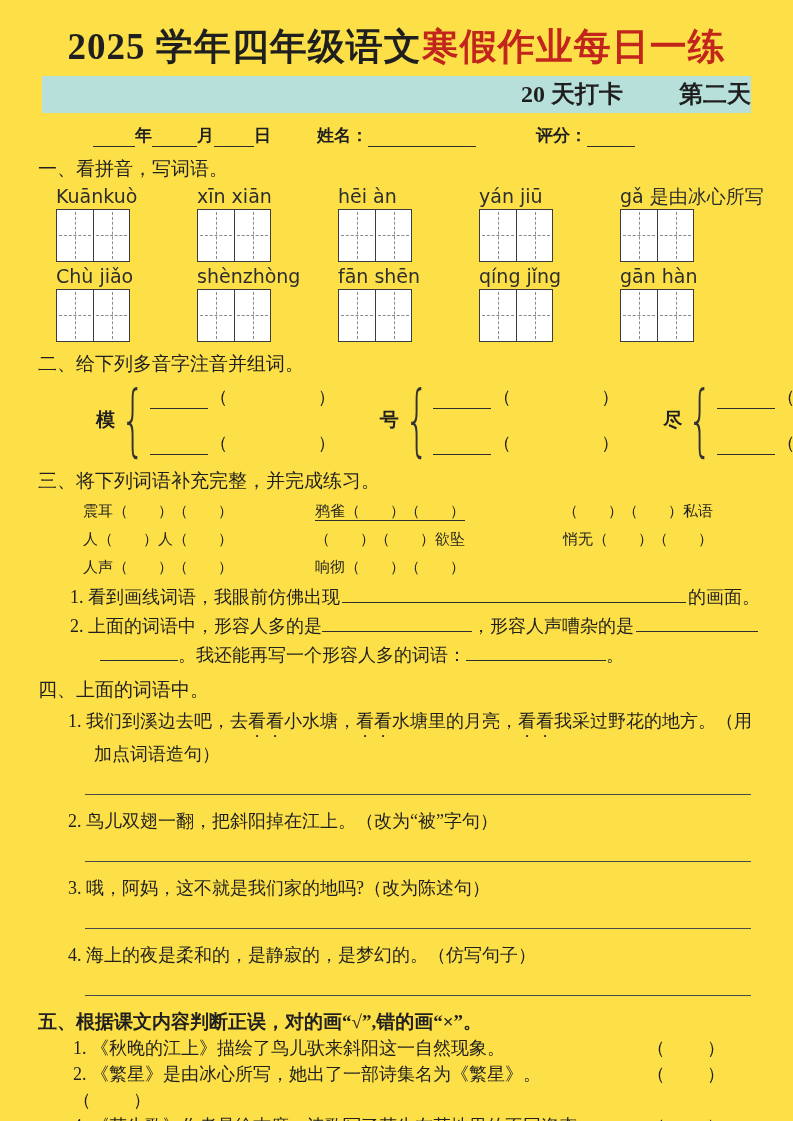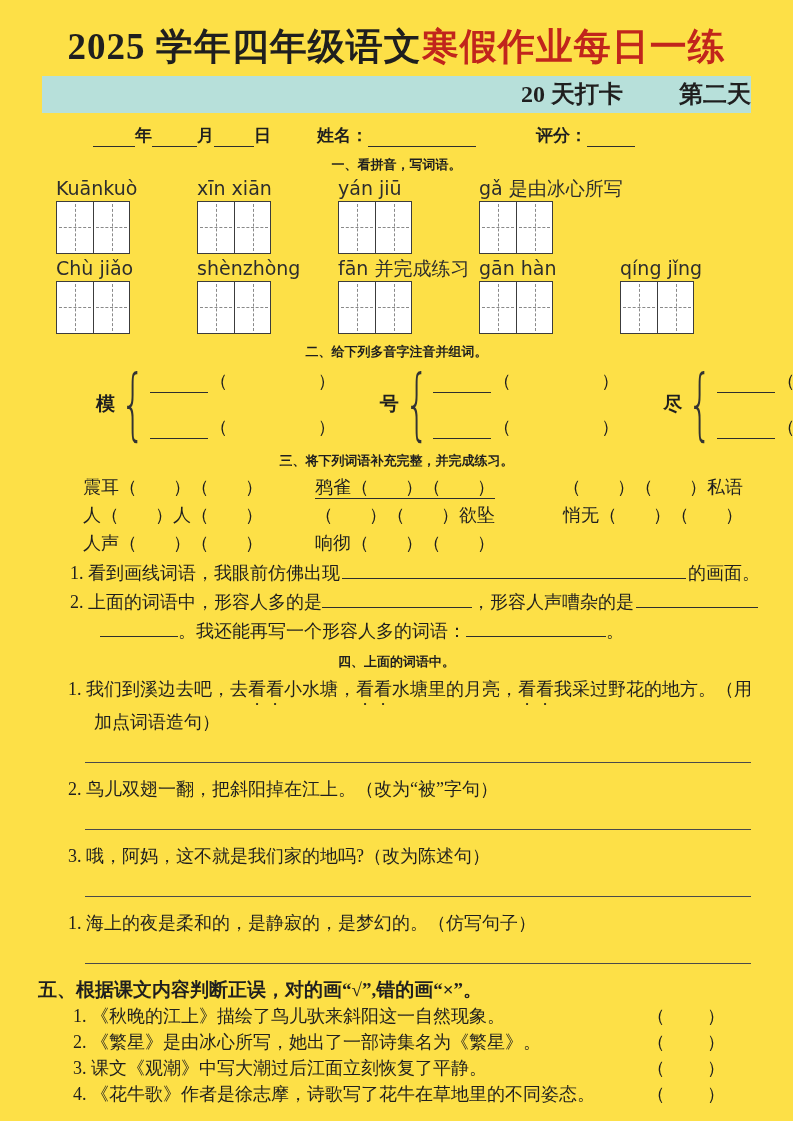--- a/index.html
+++ b/index.html
@@ -13,40 +13,40 @@
   
   .title { text-align:center; font-size:37px; font-weight:900; letter-spacing:1px; line-height:1.15; white-space:nowrap; }
   .title .red { color:#c1251c; }
   .banner { margin:7px 4px 0 4px; background:#b7e0da; text-align:right; font-size:24px; font-weight:800; padding:2px 0 3px 0; }
   .banner-gap { display:inline-block; width:56px; }
   
   .info-line { margin:11px 0 0 55px; font-size:17px; font-weight:700; display:flex; align-items:flex-end; }
   .blank { display:inline-block; border-bottom:1.7px solid #2e2e2e; height:1.05em; vertical-align:baseline; }
   .w42{width:42px}.w45{width:45px}.w40{width:40px}.w108{width:108px}.w48{width:48px}.w58{width:58px}.sp46{display:inline-block;width:46px}.sp60{display:inline-block;width:60px}
   
-  .sec-h { font-size:13px; font-weight:700; margin-top:9px;text-align:center; }
+  .sec-h { font-size:19px; font-weight:400; margin-top:9px; }
   
   .py-row { display:flex; width:706px; margin:2px 0 0 18px; }
   .py-col { width:141px; display:flex; flex-direction:column; align-items:flex-start; }
   .pinyin { font-family:"DejaVu Sans","Liberation Sans",sans-serif; font-size:19px; color:#2d2d2d; white-space:nowrap; line-height:24px; }
   .tian { display:flex; border:1.7px solid #3c3c3c; margin-top:1px; background:#fff; }
   .cell { width:36px; height:51px; position:relative; }
   .cell + .cell { border-left:1.7px solid #3c3c3c; }
   .cell::before { content:""; position:absolute; left:50%; top:2px; bottom:2px; border-left:1.2px dashed #8a8a8a; }
   .cell::after  { content:""; position:absolute; top:50%; left:2px; right:2px; border-top:1.2px dashed #8a8a8a; }
   
   .poly-row { display:flex; margin:4px 0 2px 58px; gap:44px; }
   .poly-group { display:flex; align-items:center; }
   .poly-char { font-size:19px; font-weight:600; }
   .brace { font-family:"DejaVu Sans",sans-serif; font-size:78px; font-weight:300; transform:scaleX(.5); display:inline-block; line-height:78px; margin:0 -8px 0 -7px; color:#333; }
   .poly-lines { display:flex; flex-direction:column; gap:22px; }
   .poly-line { font-size:18px; white-space:nowrap; display:flex; align-items:flex-end; }
   .poly-line .blank { margin-right:2px; }
   
-  .s3-grid { display:grid; grid-template-columns:232px 248px auto; margin:3px 0 0 45px; font-size:18px; line-height:28px; }
+  .s3-grid { display:grid; grid-template-columns:232px 248px auto; margin:3px 0 0 45px; font-size:15px; line-height:28px; }
   .ul { border-bottom:1.6px solid #2e2e2e; padding-bottom:1px; }
   .s3-q { display:flex; align-items:flex-start; font-size:18px; margin:4px 0 0 32px; line-height:25px; width:690px; }
   .grow-blank { flex:1; border-bottom:1.7px solid #2e2e2e; height:1.05em; margin:0 2px; }
   .fix-blank { border-bottom:1.7px solid #2e2e2e; height:1.05em; display:inline-block; }
   .w150{width:150px}.w78{width:78px}.w140{width:140px}
   .s3-q2b { margin-left:62px; }
   
   .s4-item { font-size:18px; line-height:27px; margin:5px 0 0 30px; width:700px; padding-left:26px; text-indent:-26px; }
   .em-dots { -webkit-text-emphasis:filled dot; -webkit-text-emphasis-position:under right; text-emphasis:filled dot; text-emphasis-position:under right; }
   .ans-line { margin:26px 0 13px 47px; width:666px; border-top:1.6px solid #4a4a4a; height:0; }
@@ -90,20 +90,27 @@
         </div>
       </div>
     <div class="py-col">
         <div class="pinyin">xīn xiān</div>
         <div class="tian">
           <div class="cell"></div>
           <div class="cell"></div>
         </div>
       </div>
     <div class="py-col">
+        <div class="pinyin">hēi àn</div>
+        <div class="tian">
+          <div class="cell"></div>
+          <div class="cell"></div>
+        </div>
+      </div>
+    <div class="py-col">
         <div class="pinyin">yán jiū</div>
         <div class="tian">
           <div class="cell"></div>
           <div class="cell"></div>
         </div>
       </div>
     <div class="py-col">
         <div class="pinyin">gǎ 是由冰心所写</div>
         <div class="tian">
           <div class="cell"></div>
@@ -121,35 +128,35 @@
         </div>
       </div>
     <div class="py-col">
         <div class="pinyin">shènzhòng</div>
         <div class="tian">
           <div class="cell"></div>
           <div class="cell"></div>
         </div>
       </div>
     <div class="py-col">
-        <div class="pinyin">fān 并完成练习</div>
+        <div class="pinyin">fān shēn</div>
+        <div class="tian">
+          <div class="cell"></div>
+          <div class="cell"></div>
+        </div>
+      </div>
+    <div class="py-col">
+        <div class="pinyin">qíng jǐng</div>
         <div class="tian">
           <div class="cell"></div>
           <div class="cell"></div>
         </div>
       </div>
     <div class="py-col">
         <div class="pinyin">gān hàn</div>
-        <div class="tian">
-          <div class="cell"></div>
-          <div class="cell"></div>
-        </div>
-      </div>
-    <div class="py-col">
-        <div class="pinyin">qíng jǐng</div>
         <div class="tian">
           <div class="cell"></div>
           <div class="cell"></div>
         </div>
       </div>
   </div>
 
   <div class="sec-h">二、给下列多音字注音并组词。</div>
   <div class="poly-row">
     <div class="poly-group">
@@ -226,34 +233,33 @@
     <span>。</span>
   </div>
 
   <div class="sec-h">四、上面的词语中。</div>
   <div class="s4-item"><span>1. 我们到溪边去吧，去</span><span class="em-dots">看看</span><span>小水塘，</span><span class="em-dots">看看</span><span>水塘里的月亮，</span><span class="em-dots">看看</span><span>我采过野花的地方。（用加点词语造句）</span></div>
   <div class="ans-line"></div>
   <div class="s4-item">2. 鸟儿双翅一翻，把斜阳掉在江上。（改为“被”字句）</div>
   <div class="ans-line"></div>
   <div class="s4-item">3. 哦，阿妈，这不就是我们家的地吗?（改为陈述句）</div>
   <div class="ans-line"></div>
-  <div class="s4-item">1. 海上的夜是柔和的，是静寂的，是梦幻的。（仿写句子）</div>
+  <div class="s4-item">4. 海上的夜是柔和的，是静寂的，是梦幻的。（仿写句子）</div>
   <div class="ans-line"></div>
 
   <div class="s5-h">五、根据课文内容判断正误，对的画“√”,错的画“×”。</div>
   <div class="s5-item">
       <span>1. 《秋晚的江上》描绘了鸟儿驮来斜阳这一自然现象。</span>
       <span class="s5-bracket">（　　）</span>
     </div>
   <div class="s5-item">
       <span>2. 《繁星》是由冰心所写，她出了一部诗集名为《繁星》。</span>
       <span class="s5-bracket">（　　）</span>
     </div>
   <div class="s5-item">
-      <span>3. 课文《观潮》中写大潮过后江面立刻恢复了平静。</span>
       <span class="s5-bracket">（　　）</span>
     </div>
   <div class="s5-item">
       <span>4. 《花牛歌》作者是徐志摩，诗歌写了花牛在草地里的不同姿态。</span>
       <span class="s5-bracket">（　　）</span>
     </div>
 
 </div>
 
 </body></html>

